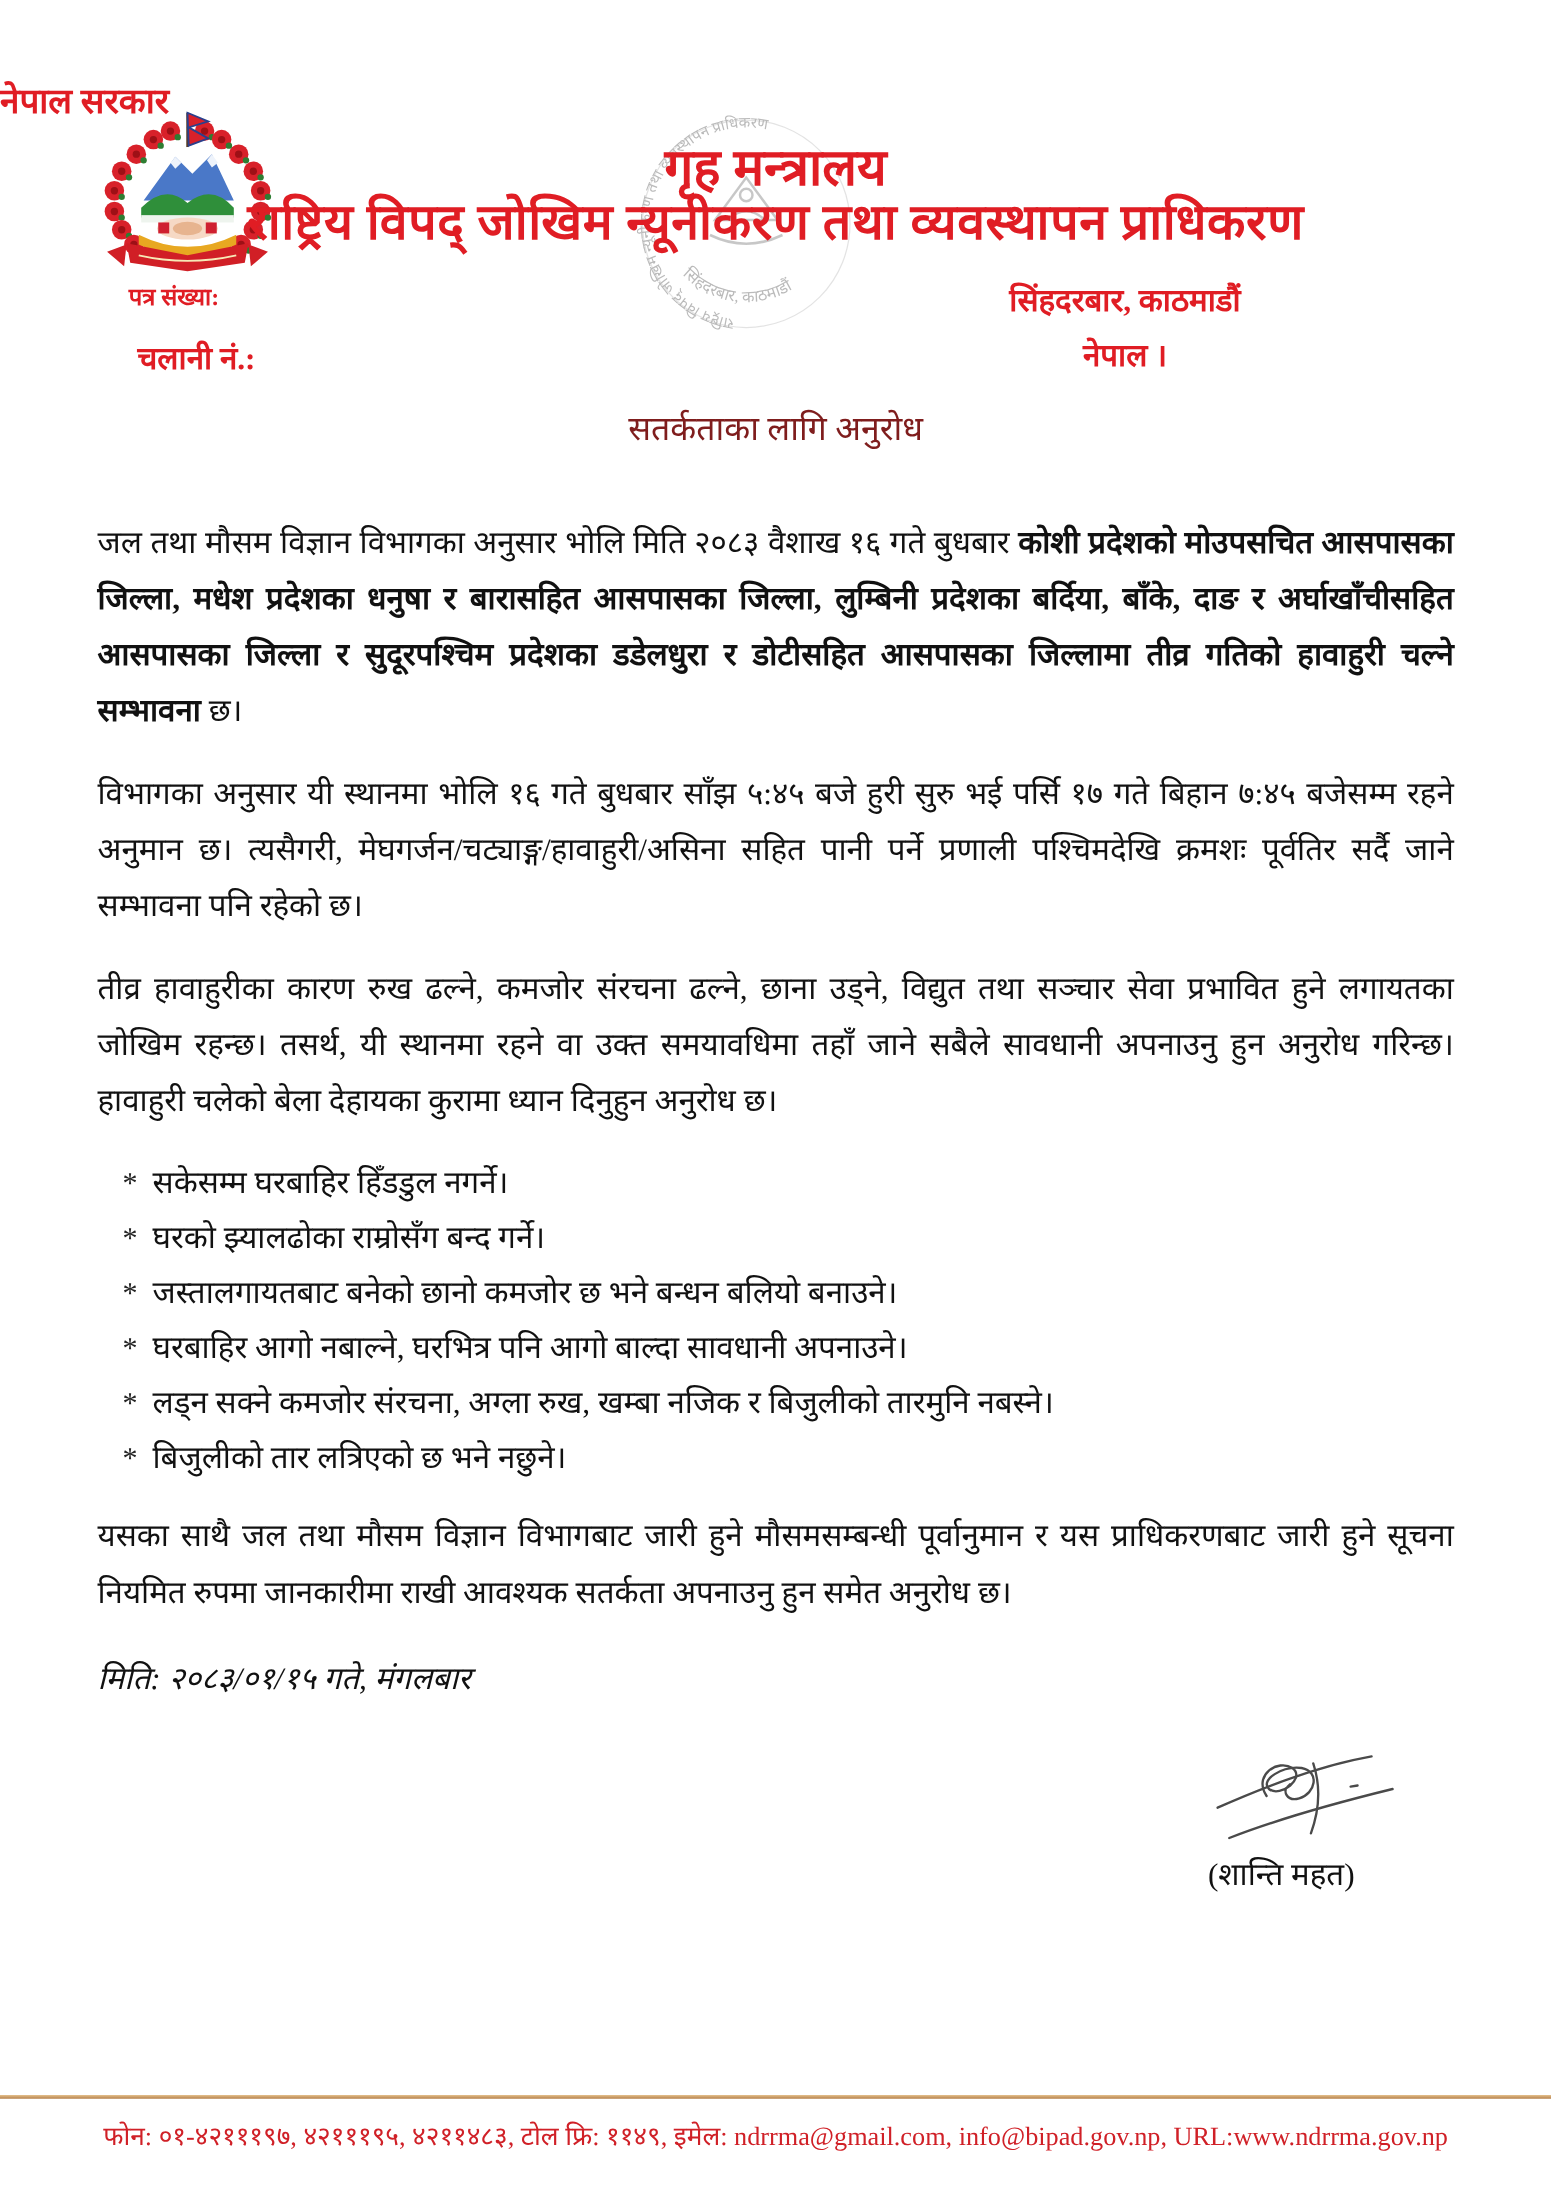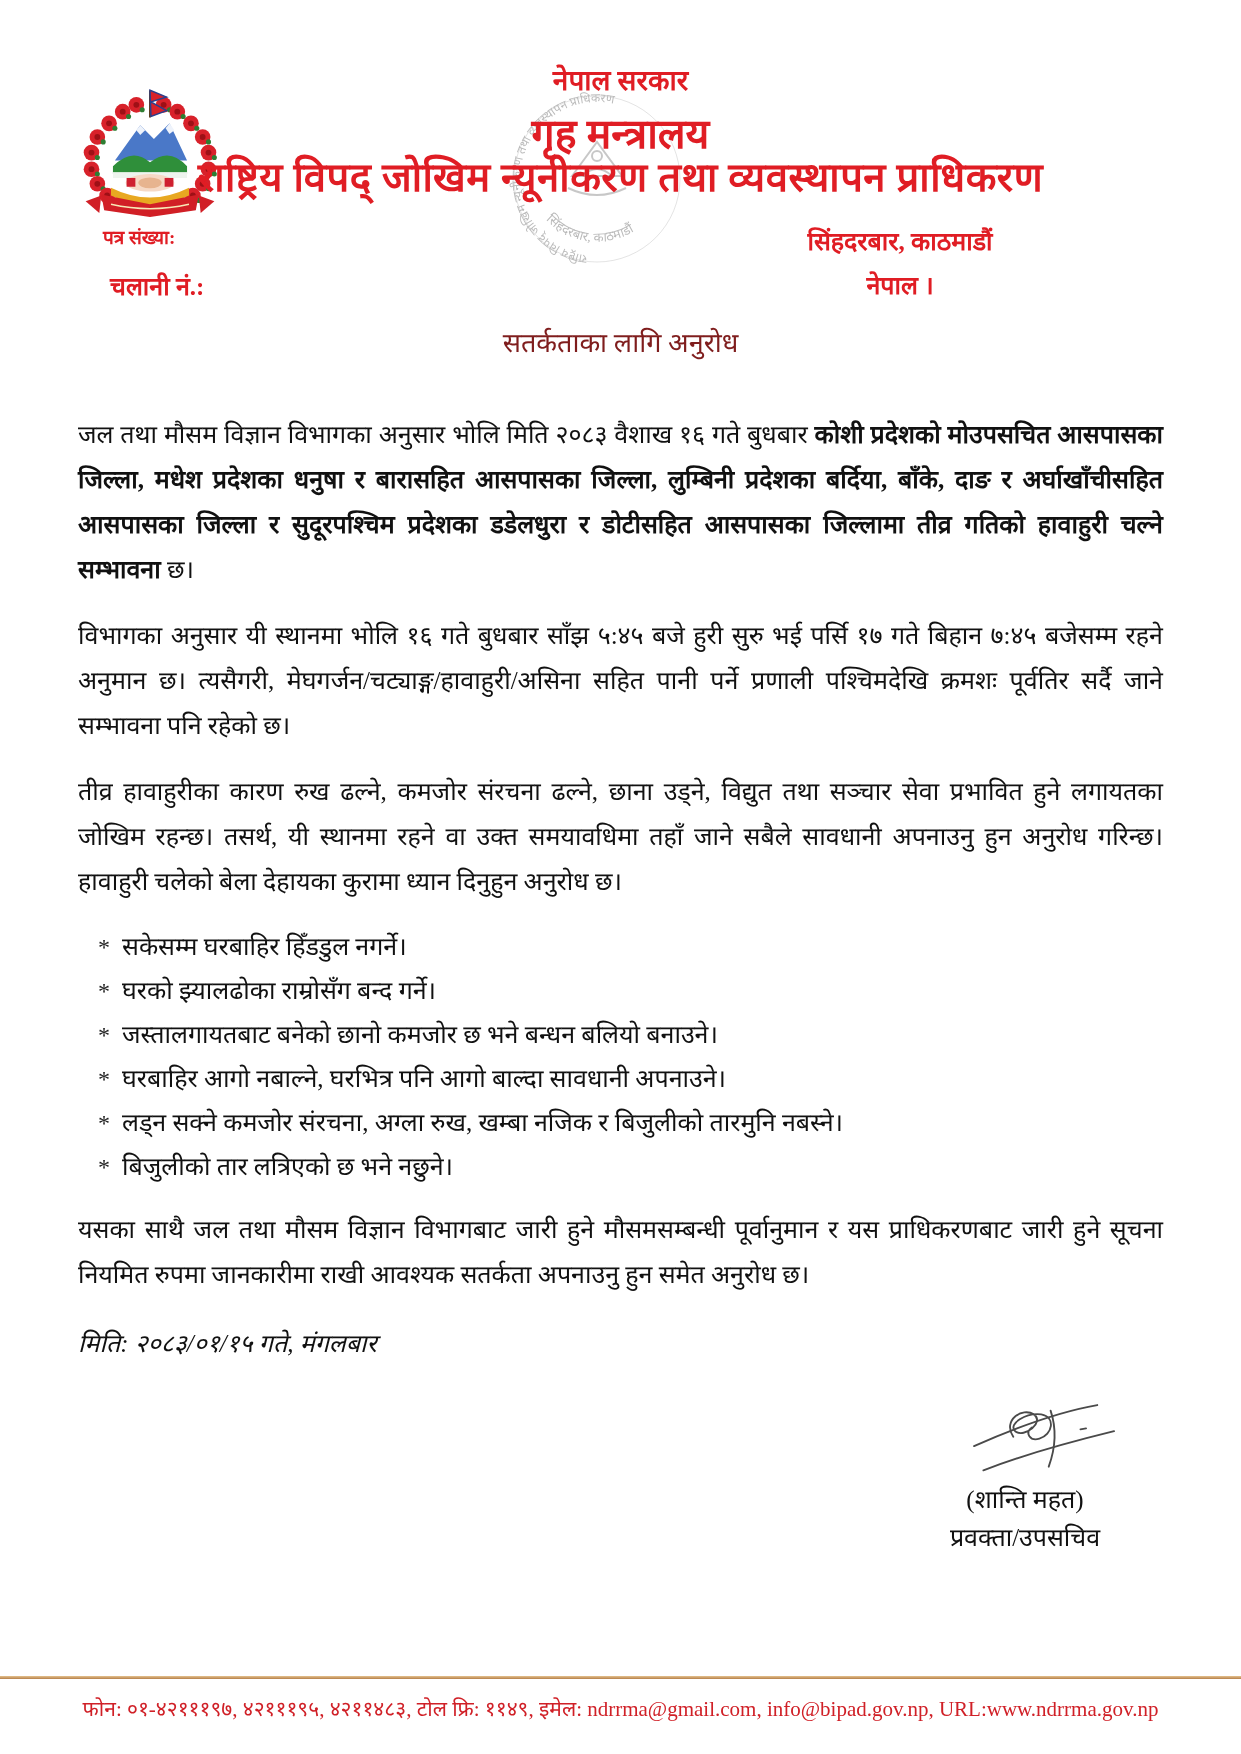--- a/index.html
+++ b/index.html
@@ -9,21 +9,21 @@
     position: relative;
     width: 1241px;
     height: 1754px;
     background: #ffffff;
     overflow: hidden;
     color: #111111;
   }
   
   .gov-line {
     position: absolute; top: 60px; left: 0; right: 0;
-    text-align: center; font-size: 28px; font-weight: 700; color: #e01d24;
+    text-align: left; font-size: 28px; font-weight: 700; color: #e01d24;
     z-index: 3;
   }
   .ministry-line {
     position: absolute; top: 104px; left: 0; right: 0;
     text-align: center; font-size: 41px; font-weight: 700; color: #e01d24;
     z-index: 3;
   }
   .authority-line {
     position: absolute; top: 148px; left: 0; right: 0;
     text-align: center; font-size: 40px; font-weight: 700; color: #e01d24;
@@ -195,19 +195,18 @@
     <svg class="sig-svg" viewBox="0 0 160 90" aria-hidden="true">
       <g stroke="#4a4a4a" stroke-width="2" fill="none" stroke-linecap="round">
         <path d="M4 58 C 40 42, 90 22, 136 14"></path>
         <path d="M14 84 C 55 68, 105 54, 154 42"></path>
         <path d="M46 48 C 34 30, 56 16, 68 24 C 80 32, 58 50, 48 42 C 40 34, 60 22, 76 24 C 92 27, 88 46, 74 50 C 64 53, 58 44, 66 38"></path>
         <path d="M86 20 C 92 38, 92 58, 84 80"></path>
         <path d="M118 40 L 124 39"></path>
       </g>
     </svg>
     <div class="sig-name">(शान्ति महत)</div>
-    <div class="sig-title">प्रवक्ता/उपसचिव</div>
   </div>
 
   <div class="footer-rule"></div>
   <div class="footer-text">फोन: ०१-४२१११९७, ४२१११९५, ४२११४८३, टोल फ्रि: ११४९, इमेल: ndrrma@gmail.com, info@bipad.gov.np, URL:www.ndrrma.gov.np</div>
 
 </div>
 
 </body></html>

